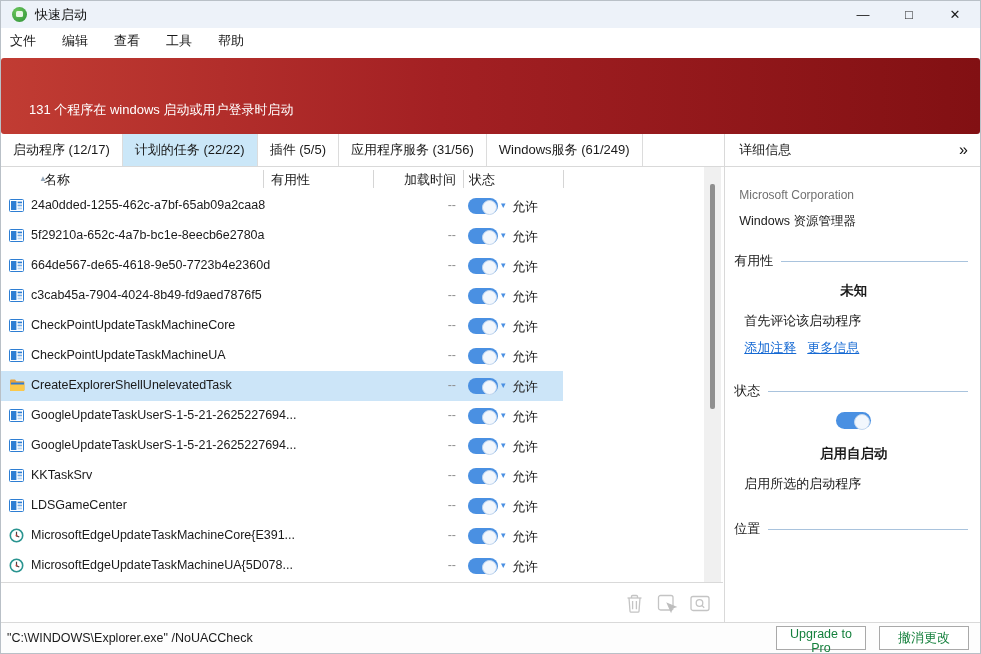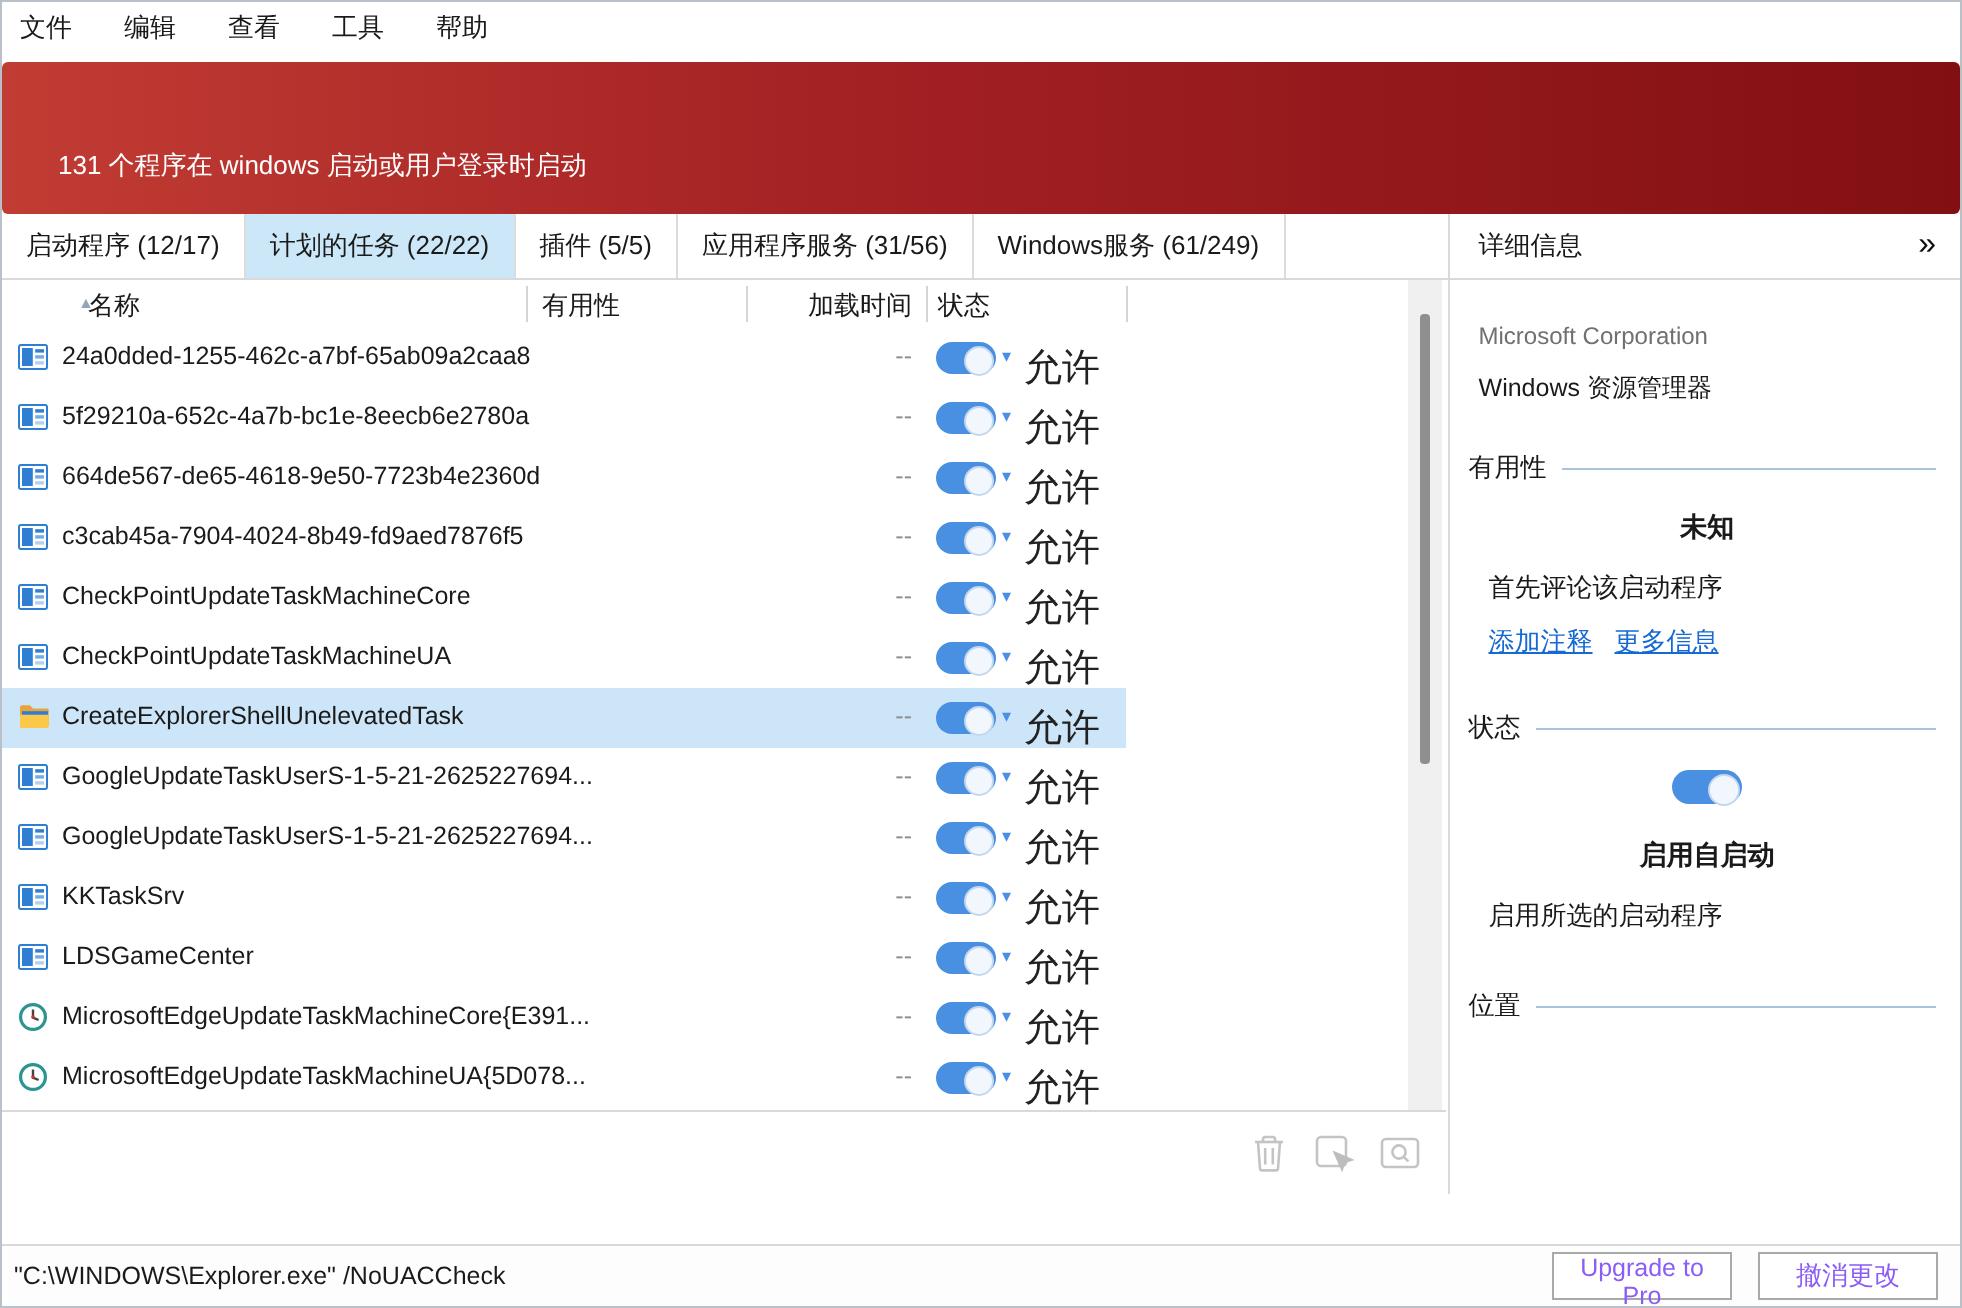--- a/index.html
+++ b/index.html
@@ -55,21 +55,21 @@
   .ricon { position:absolute; left:8px; top:7px; width:16px; height:16px; }
   .rname { position:absolute; left:30px; top:7px; font-size:12.5px; white-space:nowrap; }
   .rload { position:absolute; left:372px; width:83px; top:7px; text-align:right;
            font-size:12.5px; color:#8f8f8f; }
   .rtoggle { position:absolute; left:467px; top:7px; }
   .toggle { display:inline-block; width:30px; height:16px; border-radius:8px; background:var(--accent);
             position:relative; }
   .toggle::after { content:""; position:absolute; right:1.5px; top:1.5px; width:13px; height:13px;
             border-radius:50%; background:#f2f7fd; border:1px solid #c3d7ee; }
   .rarrow { position:absolute; left:500px; top:9px; font-size:9px; color:var(--accent); }
-  .rstatus { position:absolute; left:511px; top:7px; font-size:19px; color:#222; }
+  .rstatus { position:absolute; left:511px; top:7px; font-size:13px; color:#222; }
 
   
   .scrollbar { position:absolute; top:33px; right:3px; width:17px; height:415px; background:#f0f0f0; }
   .scroll-thumb { position:absolute; left:6px; top:17px; width:5px; height:225px; background:#8f8f8f; border-radius:2px; }
 
   
   .table-bottom { position:absolute; left:0; top:448px; width:722px; border-top:1px solid #d9d9d9; }
   .actionsbar { position:absolute; left:0; top:449px; width:722px; height:41px;
                 display:flex; align-items:center; justify-content:flex-end; gap:11px; padding-right:12px; }
   .act { width:22px; height:22px; display:flex; align-items:center; justify-content:center; }
@@ -97,29 +97,38 @@
   .toggle.big { width:35px; height:17px; border-radius:9px; }
   .toggle.big::after { width:14px; height:14px; }
   .sect-location { margin-top:27px; }
 
   
   .statusbar { position:absolute; left:0; bottom:0; width:100%; height:31px; background:#fdfdfd;
                border-top:1px solid #d9d9d9; display:flex; align-items:center; padding:0 11px 0 6px; }
   .path { font-size:12.5px; color:#1a1a1a; }
   .sb-buttons { margin-left:auto; display:flex; gap:13px; }
   .btn { height:24px; background:#fff; border:1px solid #a9a9a9; font-size:12.5px;
-         font-family:inherit; color:#8b5cf6; padding:0 8px; }
+         font-family:inherit; color:#15803d; padding:0 8px; }
   .btn.upgrade { width:90px; }
   .btn.undo { width:90px; font-size:13px; }
 </style>
 </head>
 <body>
 
 <div class="window">
 
+  <div class="titlebar">
+    <span class="app-icon"></span>
+    <span class="tb-title">快速启动</span>
+    <div class="win-controls">
+      <div class="wc">—</div>
+      <div class="wc">□</div>
+      <div class="wc close">✕</div>
+    </div>
+  </div>
 
   <div class="menubar" id="menubar">
       <span class="menu-item">文件</span>
       <span class="menu-item">编辑</span>
       <span class="menu-item">查看</span>
       <span class="menu-item">工具</span>
       <span class="menu-item">帮助</span>
     </div>
 
   <div class="banner">

